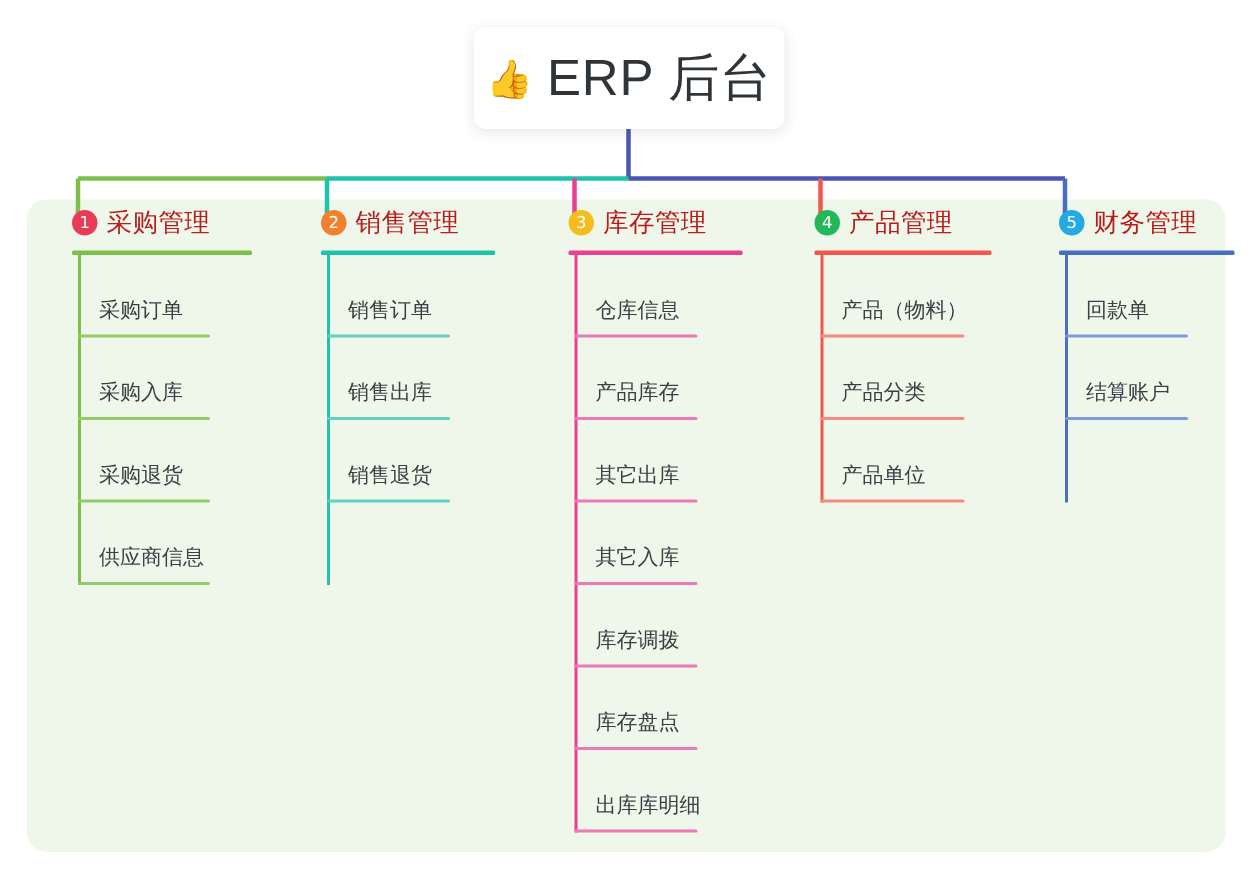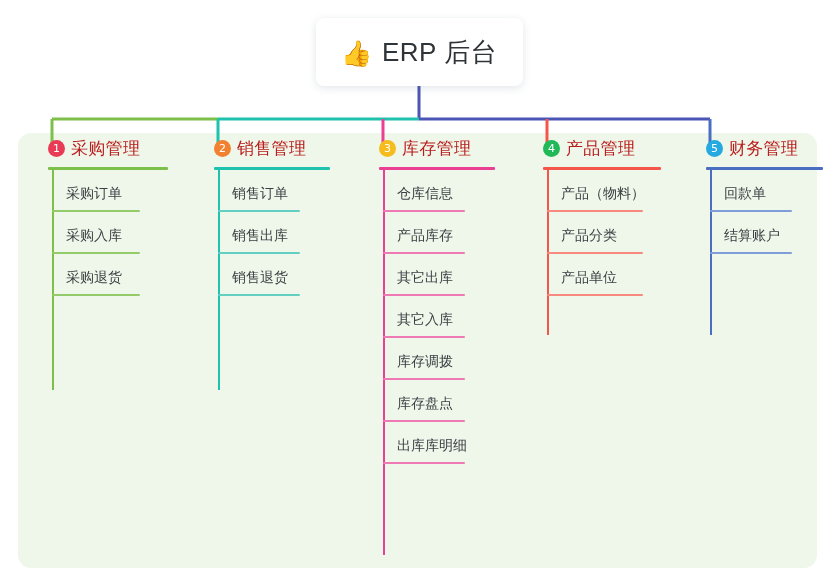--- a/index.html
+++ b/index.html
@@ -40,21 +40,21 @@
     box-sizing: border-box;
     z-index: 6;
   }
   .root-emoji {
     font-size: 25px;
     line-height: 1;
     display: inline-block;
     transform: translateY(1px);
   }
   .root-title {
-    font-size: 26px;
+    font-size: 34px;
     letter-spacing: 0.5px;
     color: #2f3438;
     white-space: nowrap;
   }
 
   
   .panel {
     position: absolute;
     left: 18px;
     top: 133px;
@@ -123,21 +123,21 @@
     margin-top: 0;
   }
   .leaf-spine {
     position: absolute;
     left: 22px;
     top: 0;
     width: 2px;
   }
   .leaf {
     position: relative;
-    height: 42px;
+    height: 55px;
     box-sizing: border-box;
   }
   .leaf-label {
     position: absolute;
     left: 36px;
     bottom: 9px;
     font-size: 14px;
     color: #3a3f43;
     white-space: nowrap;
   }
@@ -189,20 +189,24 @@
             <div class="leaf-rule" style="background: rgb(147, 203, 106); width: 88px;"></div>
           </div>
           <div class="leaf">
             <span class="leaf-label">采购入库</span>
             <div class="leaf-rule" style="background: rgb(147, 203, 106); width: 88px;"></div>
           </div>
           <div class="leaf">
             <span class="leaf-label">采购退货</span>
             <div class="leaf-rule" style="background: rgb(147, 203, 106); width: 88px;"></div>
           </div>
+          <div class="leaf">
+            <span class="leaf-label">供应商信息</span>
+            <div class="leaf-rule" style="background: rgb(147, 203, 106); width: 88px;"></div>
+          </div>
         </div>
       </div>
       <div class="column" style="left: 196px;">
         <div class="col-head">
           <span class="badge" style="background: rgb(242, 129, 47);">2</span>
           <span class="col-title">销售管理</span>
         </div>
         <div class="col-rule" style="background: rgb(31, 194, 173); width: 116px;"></div>
         <div class="leaf-list">
           <div class="leaf-spine" style="background: rgb(31, 194, 173); height: 220px;"></div>

